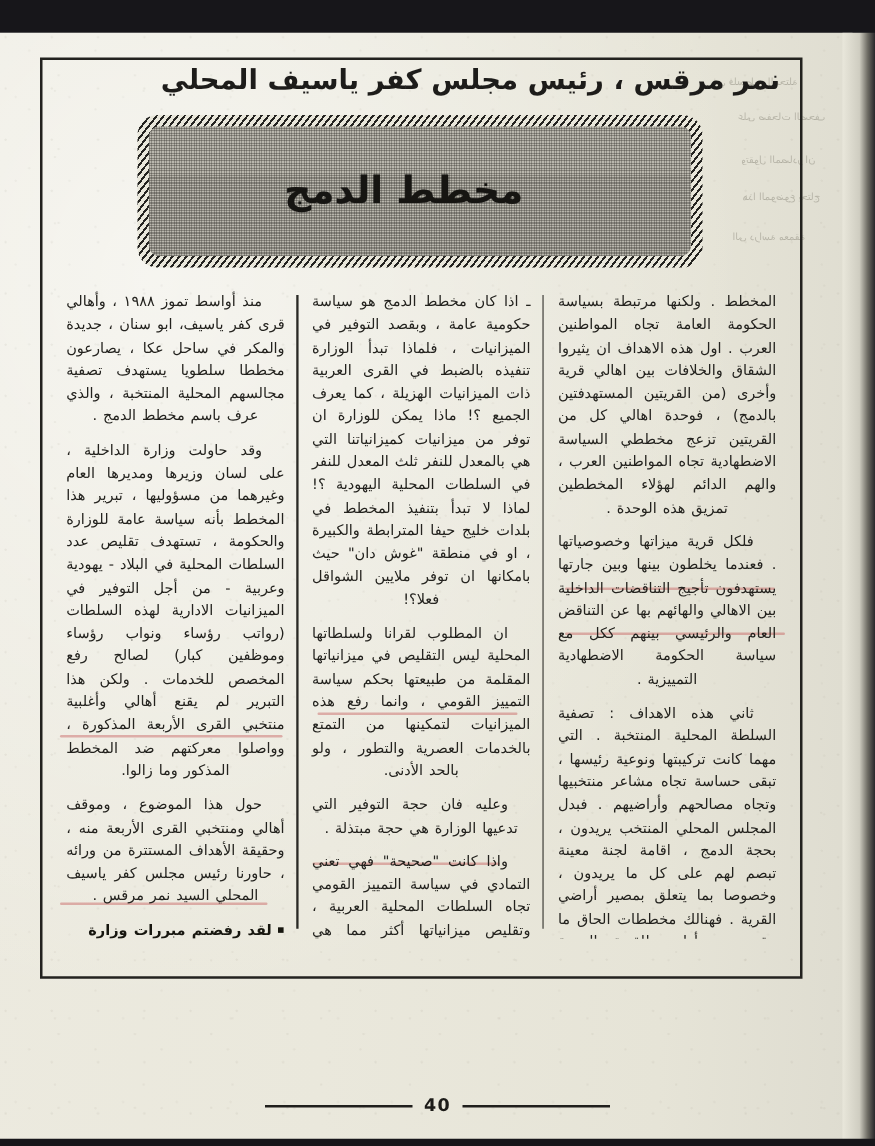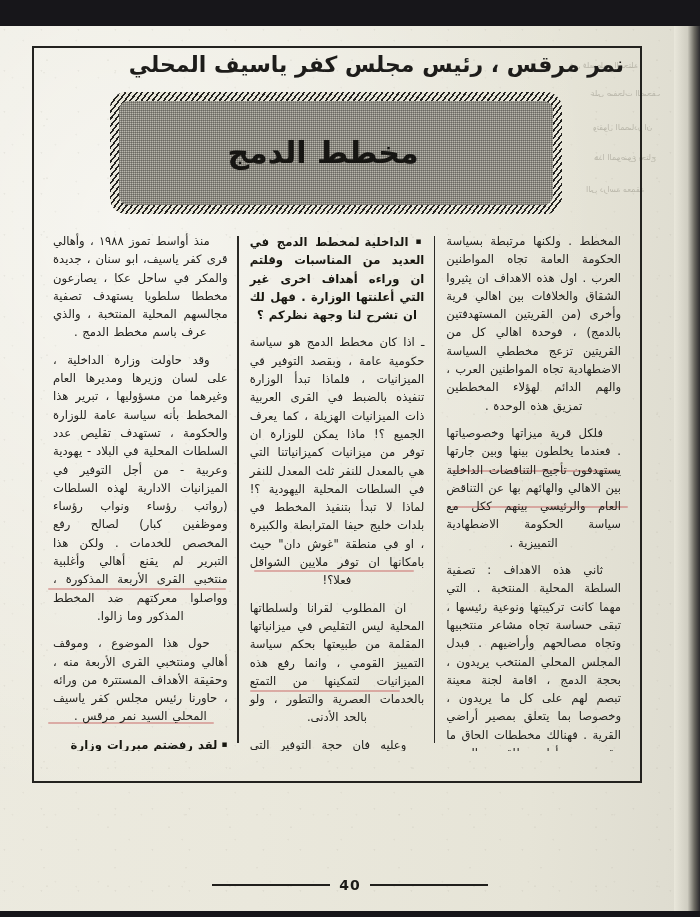--- a/index.html
+++ b/index.html
@@ -283,21 +283,20 @@
     <div class="columns">
 
       <div class="col">
         <p class="a">المخطط . ولكنها مرتبطة بسياسة الحكومة العامة تجاه المواطنين العرب . اول هذه الاهداف ان يثيروا الشقاق والخلافات بين اهالي قرية وأخرى (من القريتين المستهدفتين بالدمج) ، فوحدة اهالي كل من القريتين تزعج مخططي السياسة الاضطهادية تجاه المواطنين العرب ، والهم الدائم لهؤلاء المخططين تمزيق هذه الوحدة .</p>
         <p class="a indent">فلكل قرية ميزاتها وخصوصياتها . فعندما يخلطون بينها وبين جارتها يستهدفون تأجيج التناقضات الداخلية بين الاهالي والهائهم بها عن التناقض العام والرئيسي بينهم ككل مع سياسة الحكومة الاضطهادية التمييزية .</p>
         <p class="a indent">ثاني هذه الاهداف : تصفية السلطة المحلية المنتخبة . التي مهما كانت تركيبتها ونوعية رئيسها ، تبقى حساسة تجاه مشاعر منتخبيها وتجاه مصالحهم وأراضيهم . فبدل المجلس المحلي المنتخب يريدون ، بحجة الدمج ، اقامة لجنة معينة تبصم لهم على كل ما يريدون ، وخصوصا بما يتعلق بمصير أراضي القرية . فهنالك مخططات الحاق ما تبقى من أراض للقرية العربية بمناطق نفوذ مجالس اقليمية او محلية يهودية ، تمهيدا لحرمانها منها .</p>
 
       </div>
 
       <div class="col">
-        <p class="q" style="text-align:justify; text-align-last:center;">الداخلية لمخطط الدمج في العديد من المناسبات وقلتم ان وراءه أهداف اخرى غير التي أعلنتها الوزارة . فهل لك ان تشرح لنا وجهة نظركم ؟</p>
         <p class="a">ـ اذا كان مخطط الدمج هو سياسة حكومية عامة ، وبقصد التوفير في الميزانيات ، فلماذا تبدأ الوزارة تنفيذه بالضبط في القرى العربية ذات الميزانيات الهزيلة ، كما يعرف الجميع ؟! ماذا يمكن للوزارة ان توفر من ميزانيات كميزانياتنا التي هي بالمعدل للنفر ثلث المعدل للنفر في السلطات المحلية اليهودية ؟! لماذا لا تبدأ بتنفيذ المخطط في بلدات خليج حيفا المترابطة والكبيرة ، او في منطقة "غوش دان" حيث بامكانها ان توفر ملايين الشواقل فعلا؟!</p>
         <p class="a indent">ان المطلوب لقرانا ولسلطاتها المحلية ليس التقليص في ميزانياتها المقلمة من طبيعتها بحكم سياسة التمييز القومي ، وانما رفع هذه الميزانيات لتمكينها من التمتع بالخدمات العصرية والتطور ، ولو بالحد الأدنى.</p>
         <p class="a indent">وعليه فان حجة التوفير التي تدعيها الوزارة هي حجة مبتذلة .</p>
         <p class="a indent">واذا كانت "صحيحة" فهي تعني التمادي في سياسة التمييز القومي تجاه السلطات المحلية العربية ، وتقليص ميزانياتها أكثر مما هي مقلصة .</p>
 
       </div>
 
       <div class="col">
         <p class="a indent">منذ أواسط تموز ١٩٨٨ ، وأهالي قرى كفر ياسيف، ابو سنان ، جديدة والمكر في ساحل عكا ، يصارعون مخططا سلطويا يستهدف تصفية مجالسهم المحلية المنتخبة ، والذي عرف باسم مخطط الدمج .</p>
         <p class="a indent">وقد حاولت وزارة الداخلية ، على لسان وزيرها ومديرها العام وغيرهما من مسؤوليها ، تبرير هذا المخطط بأنه سياسة عامة للوزارة والحكومة ، تستهدف تقليص عدد السلطات المحلية في البلاد - يهودية وعربية - من أجل التوفير في الميزانيات الادارية لهذه السلطات (رواتب رؤساء ونواب رؤساء وموظفين كبار) لصالح رفع المخصص للخدمات . ولكن هذا التبرير لم يقنع أهالي وأغلبية منتخبي القرى الأربعة المذكورة ، وواصلوا معركتهم ضد المخطط المذكور وما زالوا.</p>

